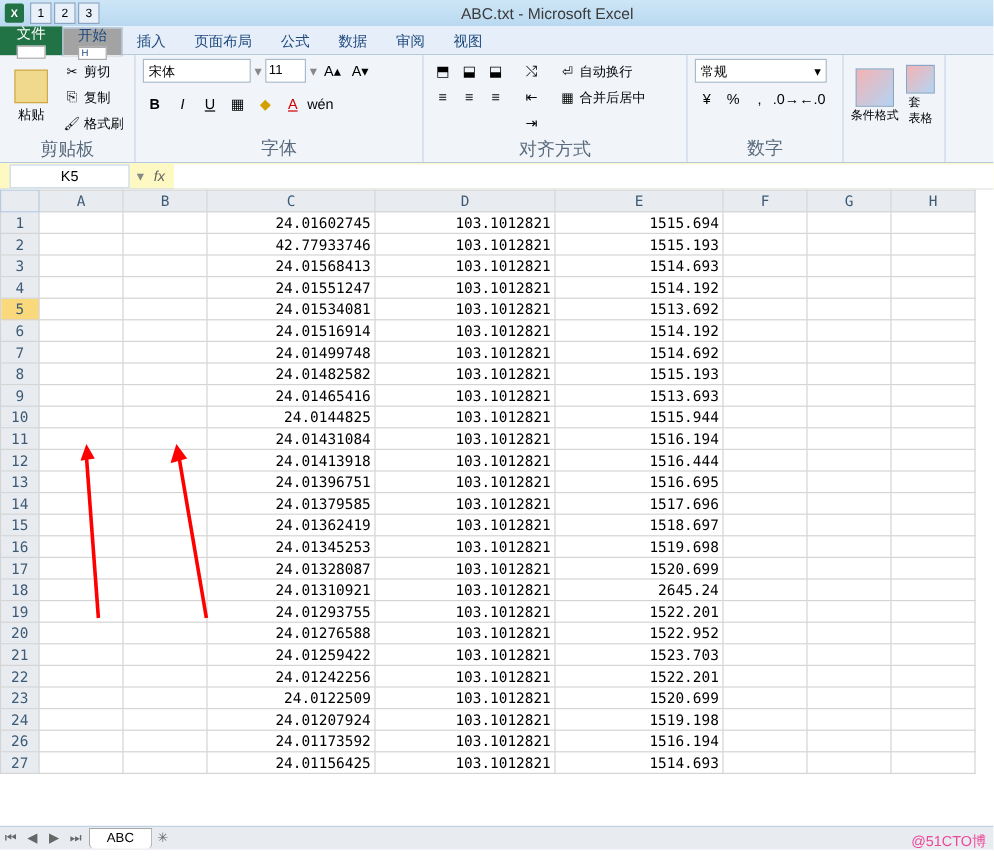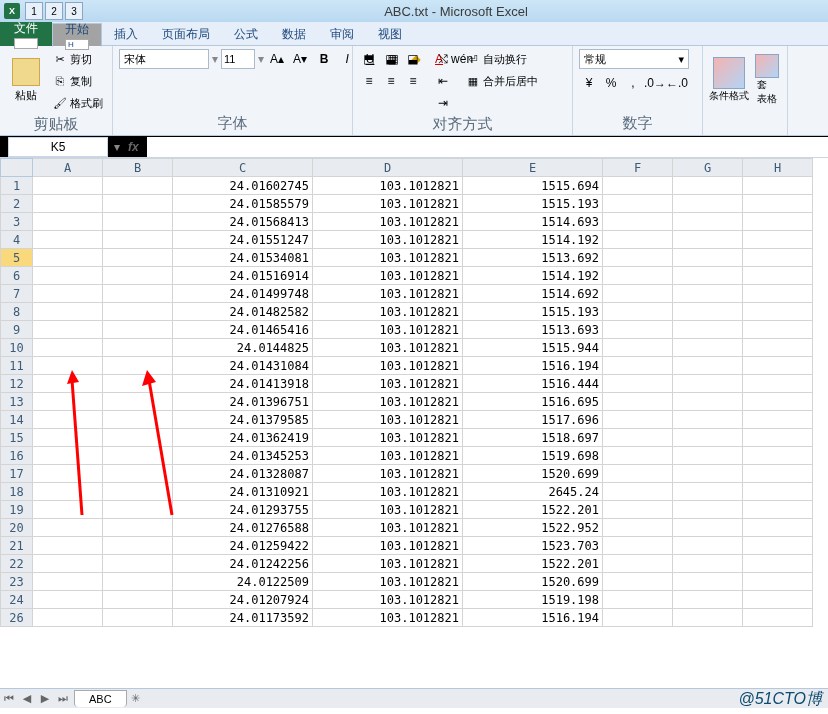--- a/index.html
+++ b/index.html
@@ -26,23 +26,23 @@
 .small-btn { display: flex; align-items: center; gap: 3px; height: 20px; padding: 0 3px; cursor: pointer; font-size: 11px; }
 .small-icon { width: 14px; height: 14px; display: inline-flex; align-items: center; justify-content: center; font-size: 11px; }
 .font-row { display: flex; align-items: center; gap: 3px; margin-bottom: 4px; }
 .font-select { border: 1px solid #abc; background: #fff; height: 20px; padding: 0 14px 0 4px; font-size: 11px; min-width: 90px; display: flex; align-items: center; }
 .size-select { border: 1px solid #abc; background: #fff; height: 20px; width: 34px; padding: 0 2px; font-size: 11px; display: flex; align-items: center; }
 .icon-btn { width: 20px; height: 20px; display: flex; align-items: center; justify-content: center; cursor: pointer; font-size: 12px; }
 .align-grid { display: grid; grid-template-columns: repeat(3, 20px); gap: 2px; }
 .num-dropdown { border: 1px solid #abc; background: #fff; height: 20px; width: 110px; padding: 0 4px; font-size: 11px; display: flex; align-items: center; justify-content: space-between; }
 .cf-icon { width: 32px; height: 32px; background: linear-gradient(135deg, #f4b3b3, #b3d4f4); border: 1px solid #8ba6c4; }
 
-.formula-bar { height: 22px; background: #000000; border-bottom: 1px solid #c8d6e5; display: flex; align-items: center; }
+.formula-bar { height: 22px; background: #fef9c3; border-bottom: 1px solid #c8d6e5; display: flex; align-items: center; }
 .name-box { width: 100px; height: 20px; border: 1px solid #c8d6e5; margin-left: 8px; padding: 0 4px; font-size: 12px; display: flex; align-items: center; justify-content: center; background: #fff; }
-.fx-label { margin: 16px 8px; font-style: italic; color: #666; cursor: pointer; font-weight: bold; }
+.fx-label { margin: 16px 8px; font-style: italic; color: #666; cursor: pointer; }
 .formula-input { flex: 1; height: 20px; border: none; outline: none; padding: 0 4px; }
 
 .sheet-area { position: relative; height: 530px; overflow: hidden; background: #fff; }
 table { border-collapse: collapse; table-layout: fixed; }
 th, td { border: 1px solid #d4d4d4; height: 18px; font-size: 12px; font-family: "SimSun", monospace; padding: 0 3px; }
 .corner { width: 32px; background: #e8ecf1; border: 1px solid #b5c9de; }
 .col-head { background: #e8ecf1; text-align: center; color: #3e5b76; font-weight: normal; }
 .row-head { width: 32px; background: #e8ecf1; text-align: center; color: #3e5b76; font-weight: normal; }
 .row-head.active { background: #f9d97b; }
 td { text-align: right; background: #fff; }
@@ -50,21 +50,21 @@
 .col-D { width: 150px; } .col-E { width: 140px; } .col-F { width: 70px; }
 .col-G { width: 70px; } .col-H { width: 70px; }
 
 .sheet-tabs { height: 20px; background: #e8ecf1; border-top: 1px solid #b5c9de; display: flex; align-items: center; font-size: 11px; }
 .nav-btn { width: 18px; height: 18px; display: flex; align-items: center; justify-content: center; color: #666; cursor: pointer; }
 .sheet-tab { padding: 2px 14px; background: #fff; border: 1px solid #aaa; border-bottom: none; border-radius: 0 0 4px 4px; margin-left: 2px; cursor: pointer; }
 
 .arrow-annotation { position: absolute; pointer-events: none; z-index: 100; }
 .arrow1 { left: 67px; top: 212px; }
 .arrow2 { left: 142px; top: 212px; }
-.watermark { position: absolute; right: 6px; bottom: 4px; color: #0c4a6e; font-size: 16px; font-style: italic; }
+.watermark { position: absolute; right: 6px; bottom: 4px; color: #ec4899; font-size: 12px; }
 </style>
 </head>
 <body>
 
 <div class="title-bar">
   <span class="excel-icon">X</span>
   <span class="qat-btn">1</span>
   <span class="qat-btn">2</span>
   <span class="qat-btn">3</span>
   <span class="title-text">ABC.txt - Microsoft Excel</span>
@@ -111,21 +111,21 @@
         <div class="small-btn">
             <span class="small-icon">🖌</span>
             <span>格式刷</span>
           </div>
       </div>
     </div>
     <div class="group-label">剪贴板</div>
   </div>
 
   <div class="ribbon-group" style="width:240px">
-    <div class="group-body" style="flex-direction:row">
+    <div class="group-body" style="flex-direction:column">
       <div class="font-row">
         <div class="font-select">宋体</div>
         <span style="color:#888">▾</span>
         <div class="size-select">11</div>
         <span style="color:#888">▾</span>
         <span class="icon-btn">A▴</span>
         <span class="icon-btn">A▾</span>
       </div>
       <div class="font-row">
         <span class="icon-btn">
@@ -238,21 +238,21 @@
           <td class="col-D">103.1012821</td>
           <td class="col-E">1515.694</td>
           <td class="col-F"></td>
           <td class="col-G"></td>
           <td class="col-H"></td>
         </tr>
         <tr>
           <th class="row-head">2</th>
           <td class="col-A"></td>
           <td class="col-B"></td>
-          <td class="col-C">24.01585579</td>
+          <td class="col-C">42.77933746</td>
           <td class="col-D">103.1012821</td>
           <td class="col-E">1515.193</td>
           <td class="col-F"></td>
           <td class="col-G"></td>
           <td class="col-H"></td>
         </tr>
         <tr>
           <th class="row-head">3</th>
           <td class="col-A"></td>
           <td class="col-B"></td>
@@ -494,20 +494,31 @@
           <td class="col-G"></td>
           <td class="col-H"></td>
         </tr>
         <tr>
           <th class="row-head">26</th>
           <td class="col-A"></td>
           <td class="col-B"></td>
           <td class="col-C">24.01173592</td>
           <td class="col-D">103.1012821</td>
           <td class="col-E">1516.194</td>
+          <td class="col-F"></td>
+          <td class="col-G"></td>
+          <td class="col-H"></td>
+        </tr>
+        <tr>
+          <th class="row-head">27</th>
+          <td class="col-A"></td>
+          <td class="col-B"></td>
+          <td class="col-C">24.01156425</td>
+          <td class="col-D">103.1012821</td>
+          <td class="col-E">1514.693</td>
           <td class="col-F"></td>
           <td class="col-G"></td>
           <td class="col-H"></td>
         </tr>
       </tbody>
     </table>
 
   <svg class="arrow-annotation arrow1" width="30" height="150">
     <line x1="15" y1="145" x2="5" y2="10" stroke="#ff0000" stroke-width="3"></line>
     <polygon points="5,0 0,14 12,12" fill="#ff0000"></polygon>

